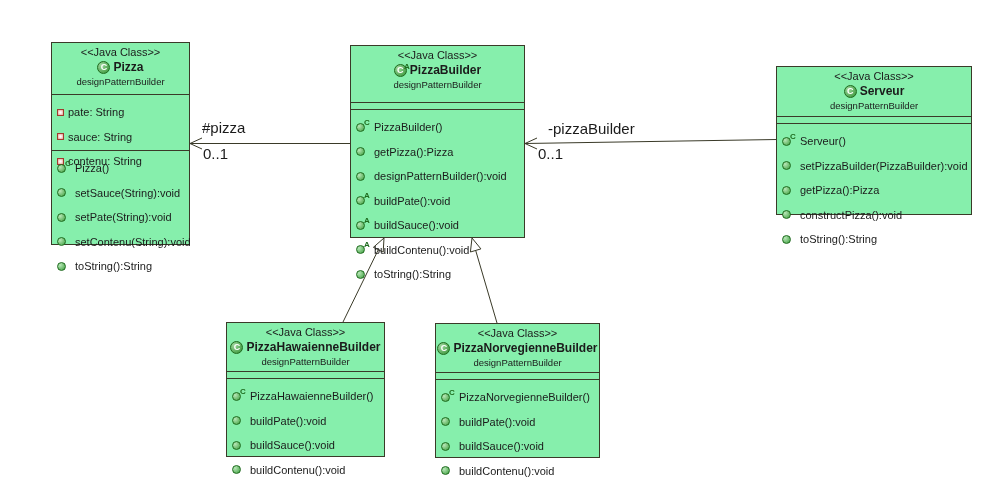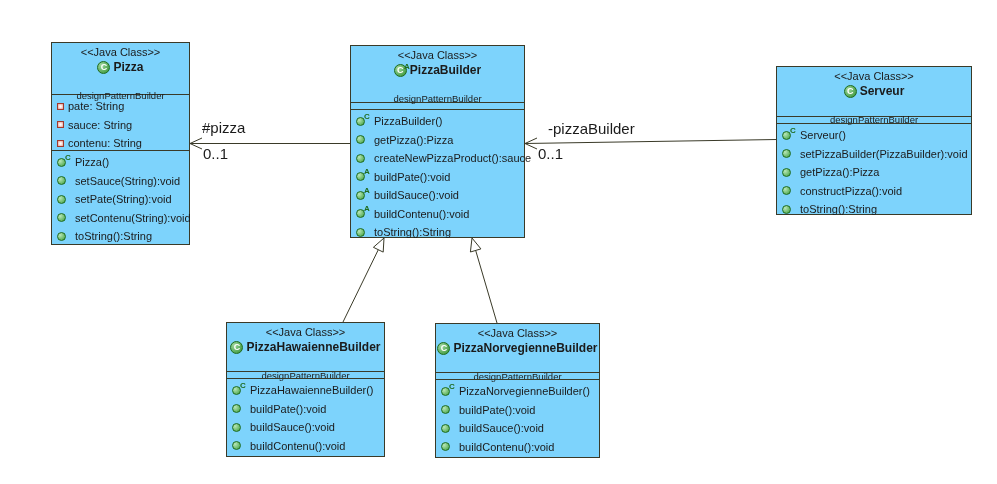--- a/index.html
+++ b/index.html
@@ -1,29 +1,29 @@
 <!DOCTYPE html>
 <html><head>
 <meta charset="utf-8">
 <style>
   html,body{margin:0;padding:0;background:#ffffff;}
   #canvas{position:relative;width:997px;height:484px;background:#ffffff;overflow:hidden;
           font-family:"Liberation Sans",sans-serif;color:#1b1b1b;}
   svg.wires{position:absolute;left:0;top:0;z-index:1;}
-  .uml-class{position:absolute;z-index:2;background:#7dd3fc;border:1px solid #3a3a28;
+  .uml-class{position:absolute;z-index:2;background:#86efac;border:1px solid #3a3a28;
              box-sizing:border-box;display:flex;flex-direction:column;}
   .hdr{border-bottom:1px solid #3a3a28;text-align:center;padding-top:3px;box-sizing:border-box;flex:none;}
   .stereo{font-size:11px;line-height:13px;}
   .cname{font-size:12px;font-weight:bold;line-height:15px;display:flex;justify-content:center;
          align-items:center;gap:3px;margin-top:1px;}
-  .pkg{font-size:9.5px;line-height:12px;margin-top:15px;}
+  .pkg{font-size:9.5px;line-height:12px;margin-top:1px;}
   .attrs{border-bottom:1px solid #3a3a28;padding:2px 0 0 5px;box-sizing:border-box;flex:none;}
   .empty-attrs{height:6px;border-bottom:1px solid #3a3a28;flex:none;}
   .methods{padding:2px 0 0 5px;flex:1;}
-  .member{display:flex;align-items:center;height:18.5px;font-size:11px;white-space:nowrap;}
+  .member{display:flex;align-items:center;height:18.5px;font-size:11px;white-space:nowrap;margin-top:6px;}
   .mtext{margin-left:4px;}
   .it{}
   .sphere{width:9px;height:9px;border-radius:50%;flex:none;
           background:radial-gradient(circle at 30% 30%, #b9e8b9, #3d9e3d);
           border:1px solid #1e6b1e;box-sizing:border-box;}
   .msup{font-size:8px;font-weight:bold;color:#1e6b1e;position:relative;top:-5px;margin-left:-1px;
         width:6px;flex:none;font-style:normal;}
   .fsquare{width:7px;height:7px;flex:none;border:1px solid #a03a2e;box-sizing:border-box;
            background:radial-gradient(circle,#ffffff 15%,#e9a093 90%);}
   .cicon{width:13px;height:13px;border-radius:50%;flex:none;position:relative;
@@ -138,21 +138,21 @@
           <span class="mtext">PizzaBuilder()</span>
         </div>
       <div class="member">
           <span class="sphere"></span>
           <span class="msup"></span>
           <span class="mtext">getPizza():Pizza</span>
         </div>
       <div class="member">
           <span class="sphere"></span>
           <span class="msup"></span>
-          <span class="mtext">createNewPizzaProduct():sauce</span>
+          <span class="mtext">designPatternBuilder():void</span>
         </div>
       <div class="member">
           <span class="sphere"></span>
           <span class="msup">A</span>
           <span class="mtext it">buildPate():void</span>
         </div>
       <div class="member">
           <span class="sphere"></span>
           <span class="msup">A</span>
           <span class="mtext it">buildSauce():void</span>

